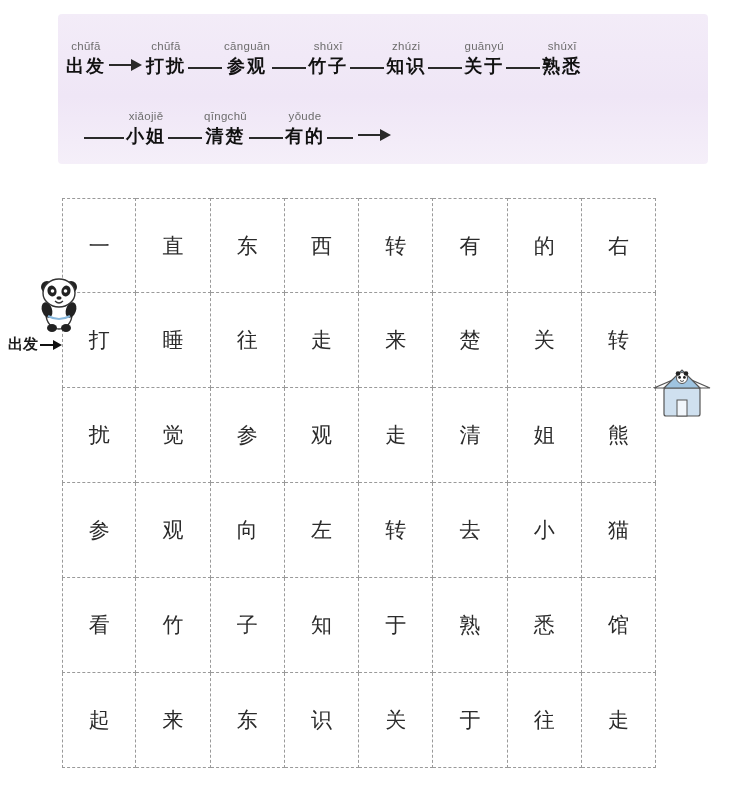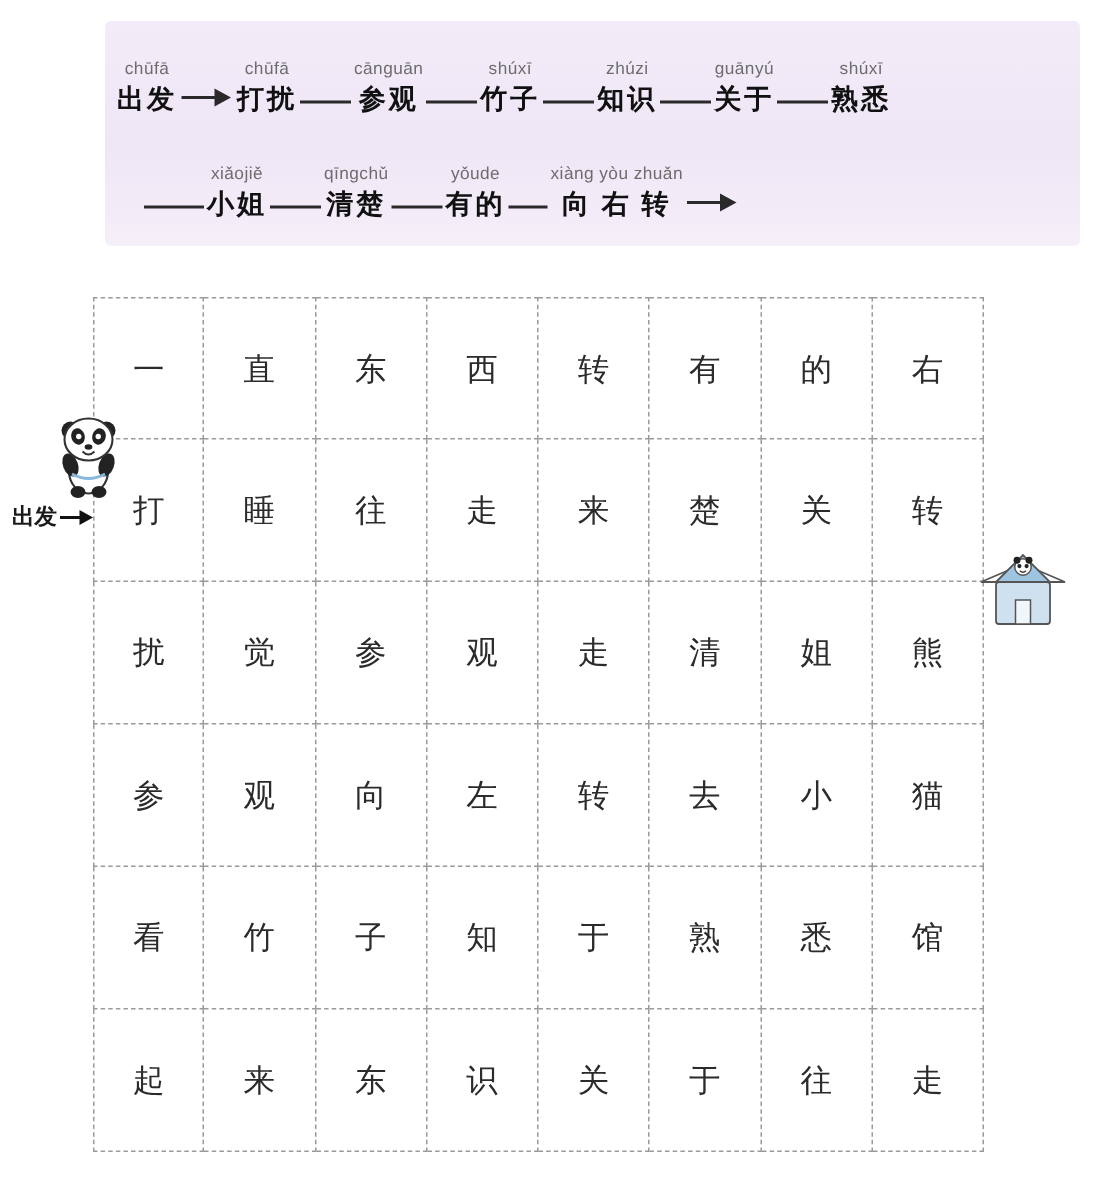--- a/index.html
+++ b/index.html
@@ -33,21 +33,21 @@
     color: rgba(150, 110, 185, 0.30);
     letter-spacing: 2px;
     white-space: nowrap;
   }
   .wm-1 { left: 12px;  top: 16px;  font-size: 34px; }
   .wm-2 { left: 8px;   top: 120px; font-size: 34px; }
 
   
   .banner {
     position: absolute;
-    left: 70px;
+    left: 58px;
     top: 14px;
     width: 650px;
     height: 150px;
     background: linear-gradient(180deg, #f3ecf8 0%, #efe6f6 55%, #f5eff9 100%);
     border-radius: 4px;
     z-index: 2;
     text-align: center;
   }
   .banner-inner {
     position: relative;
@@ -256,24 +256,20 @@
       <div class="word">
           <span class="pinyin">qīngchǔ</span>
           <span class="hanzi">清楚</span>
         </div>
       <span class="dash"></span>
       <div class="word">
           <span class="pinyin">yǒude</span>
           <span class="hanzi">有的</span>
         </div>
       <span class="dash short"></span>
-      <div class="word">
-          <span class="pinyin">xiàng yòu zhuǎn</span>
-          <span class="hanzi">向 右 转</span>
-        </div>
       <span class="arrow"></span>
     </div>
 
   </div>
 </div>
 
 <div class="start-label">
   <span>出发</span>
   <span class="arrow-sm"></span>
 </div>

